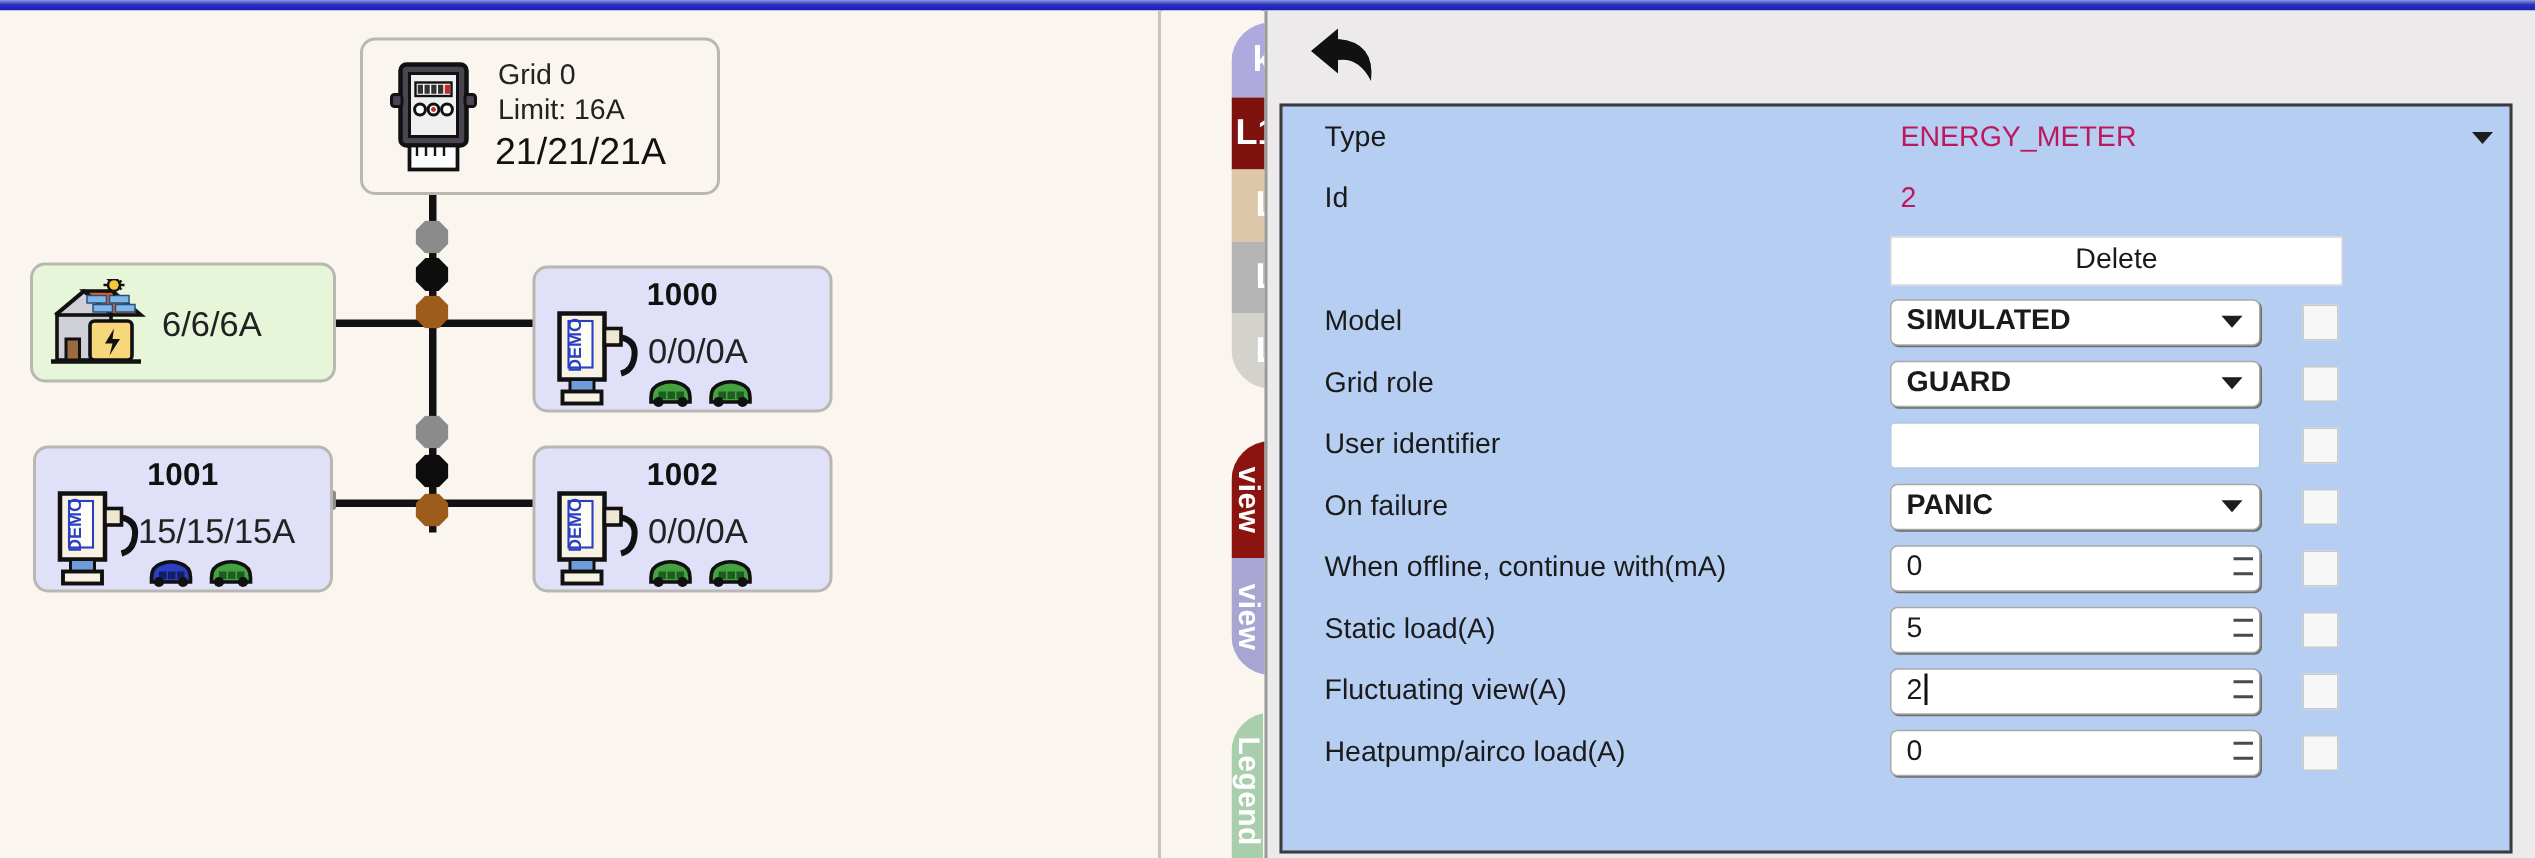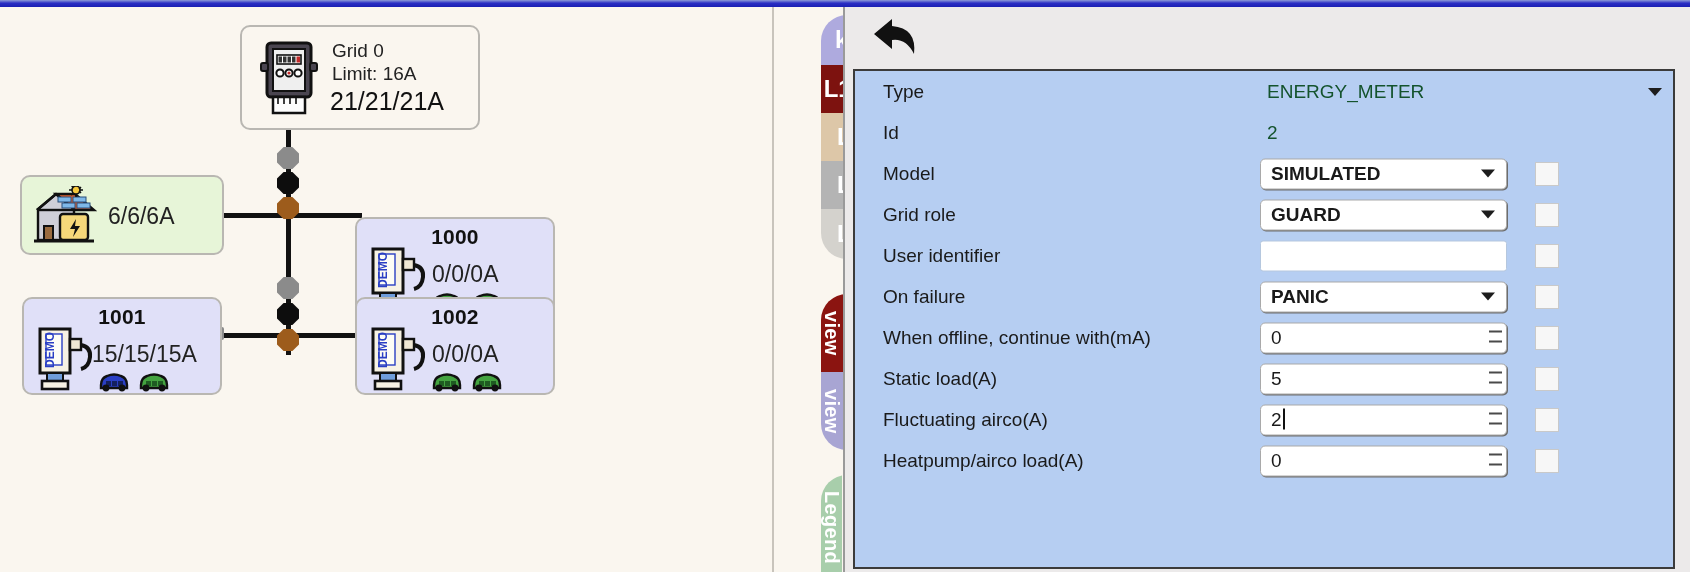--- a/index.html
+++ b/index.html
@@ -55,21 +55,21 @@
   .rightpane{position:absolute;left:843px;top:7px;width:847px;height:565px;
      background:#eceaea;border-left:2px solid #9a9a9a;}
   .backarrow{position:absolute;left:25px;top:8px;width:54px;height:44px;cursor:pointer;}
 
   .formbox{position:absolute;left:8px;top:62px;width:822px;height:500px;
      box-sizing:border-box;border:2px solid #3b3b3b;background:#b6cef2;overflow:hidden;}
   .frow{position:relative;height:41px;text-align:right;}
   .flabel{position:absolute;left:28px;top:50%;transform:translateY(-50%);
      font-size:19px;color:#1a1a1a;white-space:nowrap;}
   .fvalue{position:absolute;left:412px;top:50%;transform:translateY(-50%);
-     font-size:19px;color:#14532d;}
+     font-size:19px;color:#be185d;}
 
   .ctl{position:absolute;left:405px;top:50%;transform:translateY(-50%);
      width:247px;height:31px;box-sizing:border-box;background:#fff;
      border:1px solid #b5c7de;border-radius:3px;}
   .ctl.combo{border-radius:5px;border:1px solid #a9a9a9;box-shadow:1px 1px 0 #6d6d6d;font-weight:bold;}
   .ctl.spin{border-radius:5px;border:1px solid #a9a9a9;box-shadow:1px 1px 0 #6d6d6d;}
   .ctl .txt{position:absolute;left:10px;top:50%;transform:translateY(-50%);
      font-size:19px;color:#1a1a1a;white-space:nowrap;}
   .caret{position:absolute;right:11px;top:50%;transform:translateY(-50%);
      width:0;height:0;border-left:7px solid transparent;border-right:7px solid transparent;
@@ -158,21 +158,21 @@
         <path d="M44 33 l-6 10h5l-2 8 7-11h-5z" fill="#111"></path>
         <path d="M2 55h60" stroke="#111" stroke-width="3"></path>
         <circle cx="44" cy="4" r="4" fill="#f5c83c" stroke="#111" stroke-width="1.6"></circle>
         <g stroke="#111" stroke-width="1.6">
           <path d="M44 -3v3M44 8v3M37 4h3M48 4h3M39 -1l2 2M49 7l-2-2M39 9l2-2M49 1l-2 2"></path>
         </g>
       </svg>
       <div class="amps" style="left:86px;top:26px;">6/6/6A</div>
     </div>
 
-    <div class="node" style="left:355px;top:170px;width:200px;height:98px;margin-top:40px;">
+    <div class="node" style="left:355px;top:170px;width:200px;height:98px;">
       <div class="node-title">1000</div>
       <svg style="position:absolute;left:10px;top:26px;" width="62" height="66" viewBox="0 0 62 66">
         <rect x="6" y="4" width="30" height="44" fill="#f7f2e4" stroke="#111" stroke-width="3"></rect>
         <rect x="12" y="9" width="16" height="31" fill="#fdfdf6" stroke="#2a3fc4" stroke-width="1.4"></rect>
         <text x="20" y="25" fill="#2a3fc4" font-size="12" font-weight="bold" font-family="'Liberation Sans',sans-serif" text-anchor="middle" transform="rotate(-90 20 25)">DEMO</text>
         <rect x="36" y="14" width="11" height="11" fill="#efe7d4" stroke="#111" stroke-width="2.4"></rect>
         <path d="M47 20 q10 2 9 12 q-1 10 -9 12" fill="none" stroke="#111" stroke-width="4"></path>
         <rect x="13" y="48" width="16" height="8" fill="#6f9ddb" stroke="#111" stroke-width="2"></rect>
         <rect x="8" y="56" width="26" height="8" fill="#f7f2e4" stroke="#111" stroke-width="2.6"></rect>
       </svg>
@@ -305,20 +305,23 @@
         <div class="caretbox" style="top:0;height:41px;">
           <div class="caret"></div>
         </div>
       </div>
 
       <div class="frow">
         <div class="flabel">Id</div>
         <div class="fvalue">2</div>
       </div>
 
+      <div class="frow">
+        <div class="delbtn">Delete</div>
+      </div>
 
       <div class="frow">
         <div class="flabel">Model</div>
         <div class="ctl combo">
           <span class="txt">SIMULATED</span>
           <div class="caret"></div>
         </div>
         <div class="checkbox"></div>
       </div>
 
@@ -366,21 +369,21 @@
           <span class="txt">5</span>
           <span class="spinmarks">
               <i class="a"></i>
               <i class="b"></i>
             </span>
         </div>
         <div class="checkbox"></div>
       </div>
 
       <div class="frow">
-        <div class="flabel">Fluctuating airco(A)</div>
+        <div class="flabel">Fluctuating view(A)</div>
         <div class="ctl spin">
           <span class="txt"><span>2</span><span class="cursor"></span></span>
           <span class="spinmarks">
               <i class="a"></i>
               <i class="b"></i>
             </span>
         </div>
         <div class="checkbox"></div>
       </div>
 

